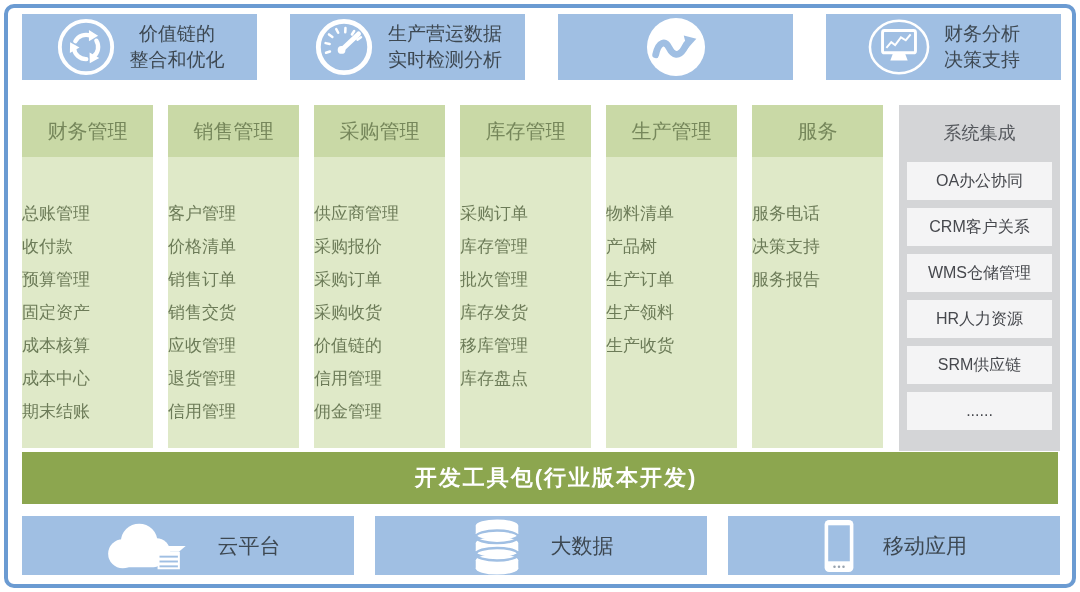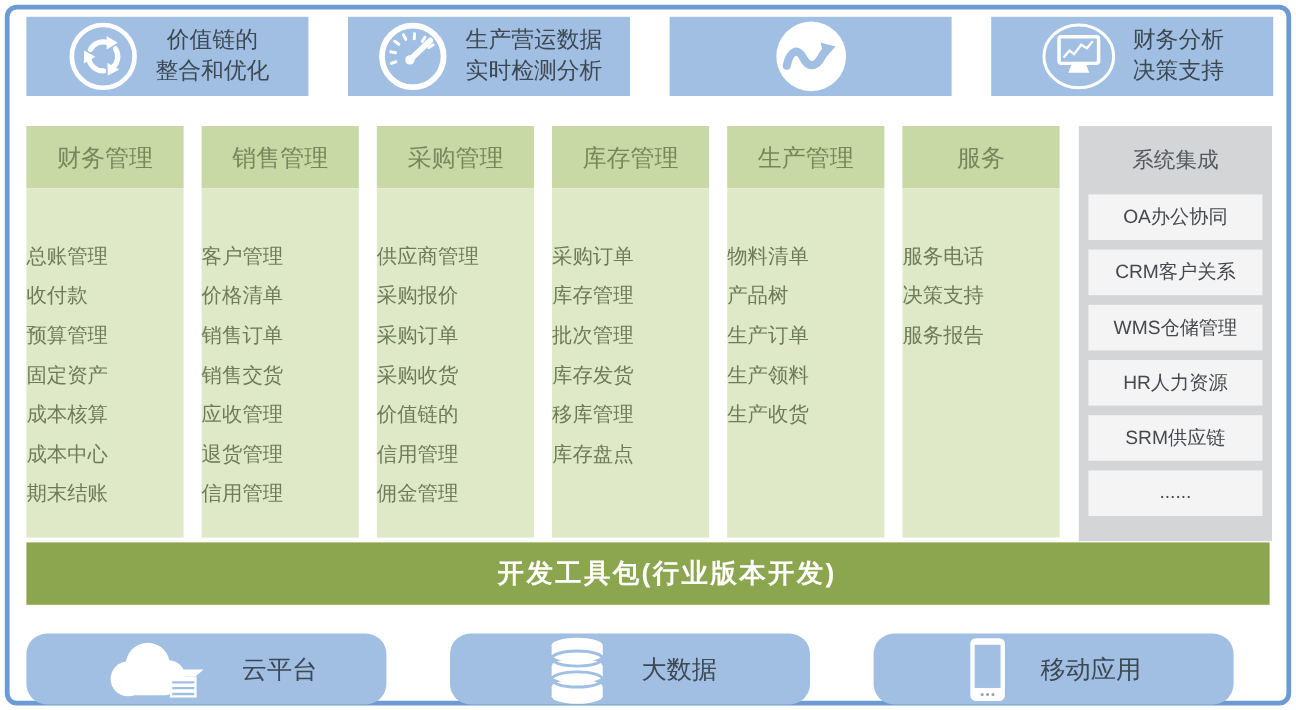--- a/index.html
+++ b/index.html
@@ -27,22 +27,22 @@
   .int-body { padding:2px 8px 0 8px; display:flex; flex-direction:column; gap:8px; }
   .int-box { height:38px; background:#F4F4F5; font-size:16px; color:#46484D;
              display:flex; align-items:center; justify-content:center; }
 
   
   .dev-bar { position:absolute; left:22px; top:452px; width:1036px; height:52px; background:#8CA64F;
              color:#ffffff; font-size:22px; font-weight:bold; letter-spacing:2px;
              display:flex; align-items:center; justify-content:center;padding-left:32px; }
 
   
-  .platform { position:absolute; top:528px; width:300px; height:59px; background:#A0BFE3;
-              display:flex; align-items:center; justify-content:center; gap:26px;border-radius:17px; }
+  .platform { position:absolute; top:516px; width:332px; height:59px; background:#A0BFE3;
+              display:flex; align-items:center; justify-content:center; gap:26px; }
   .p-label { font-size:21px; color:#3D4852; }
 
   svg { display:block; }
 </style>
 </head>
 <body>
 
 <div class="page">
   <div class="frame"></div>
 

